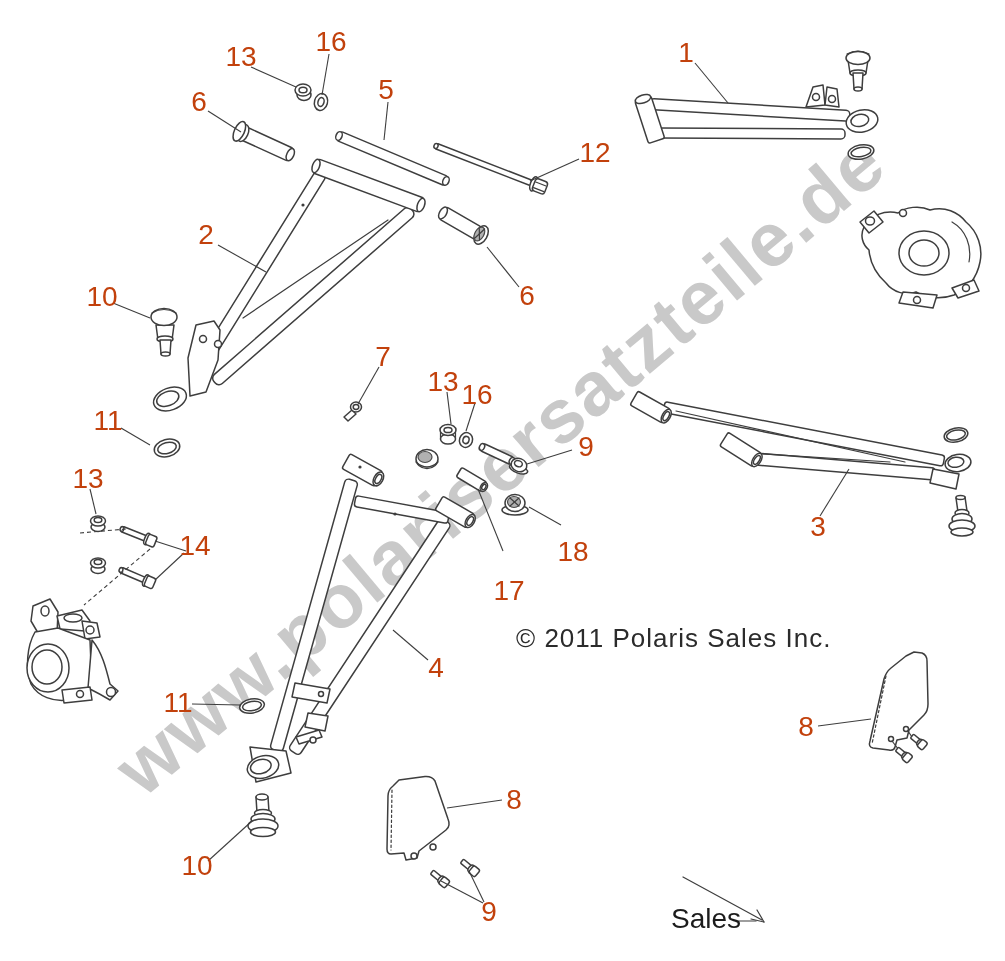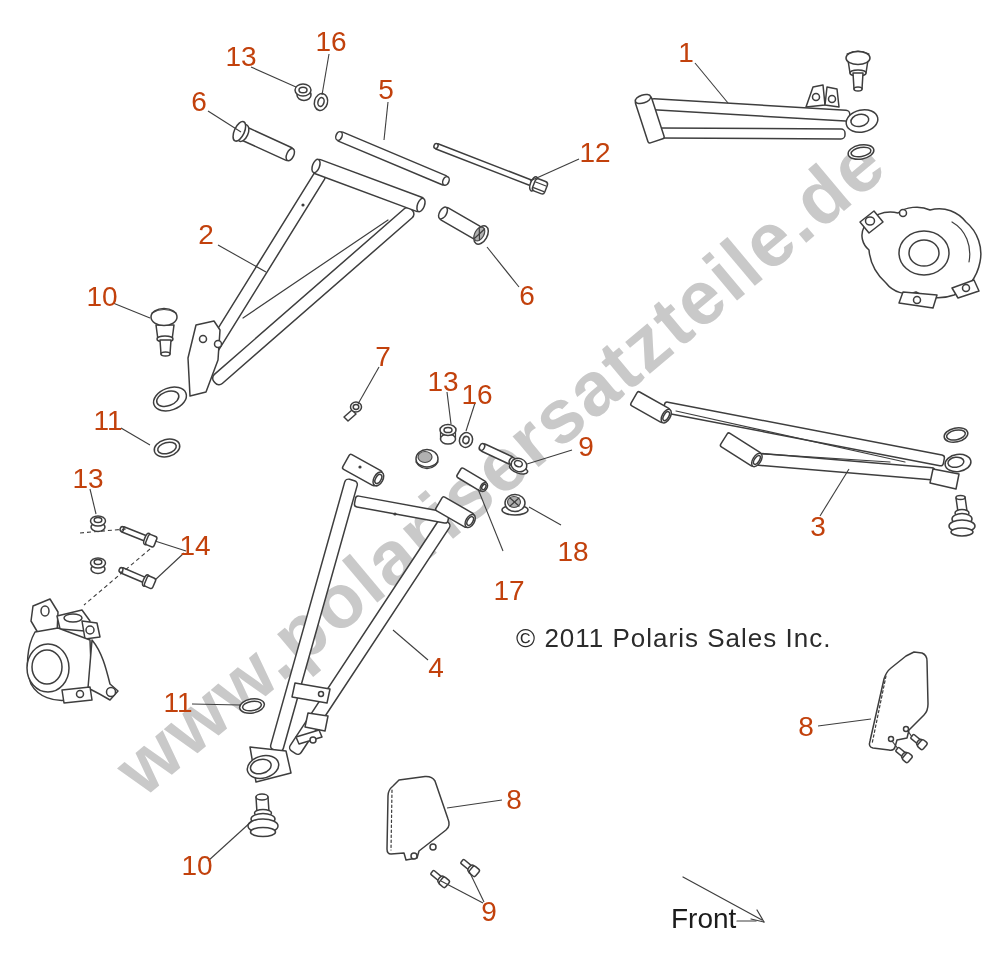--- a/index.html
+++ b/index.html
@@ -449,14 +449,14 @@
       <span class="callout" style="left: 88px; top: 479px;">13</span>
       <span class="callout" style="left: 586px; top: 447px;">9</span>
       <span class="callout" style="left: 195px; top: 546px;">14</span>
       <span class="callout" style="left: 331px; top: 42px;">16</span>
       <span class="callout" style="left: 477px; top: 395px;">16</span>
       <span class="callout" style="left: 509px; top: 559px; margin-top: 32px;">17</span>
       <span class="callout" style="left: 573px; top: 552px;">18</span>
     </div>
 
   <div class="copyright">© 2011 Polaris Sales Inc.</div>
-  <div class="front-label">Front</div>
+  <div class="front-label">Sales</div>
 </div>
 
 </body></html>

